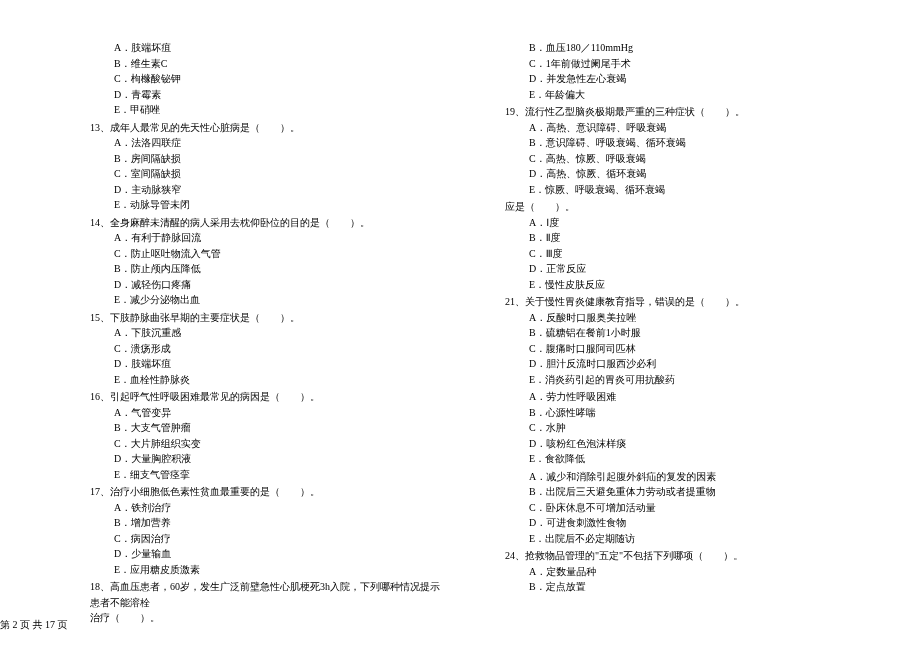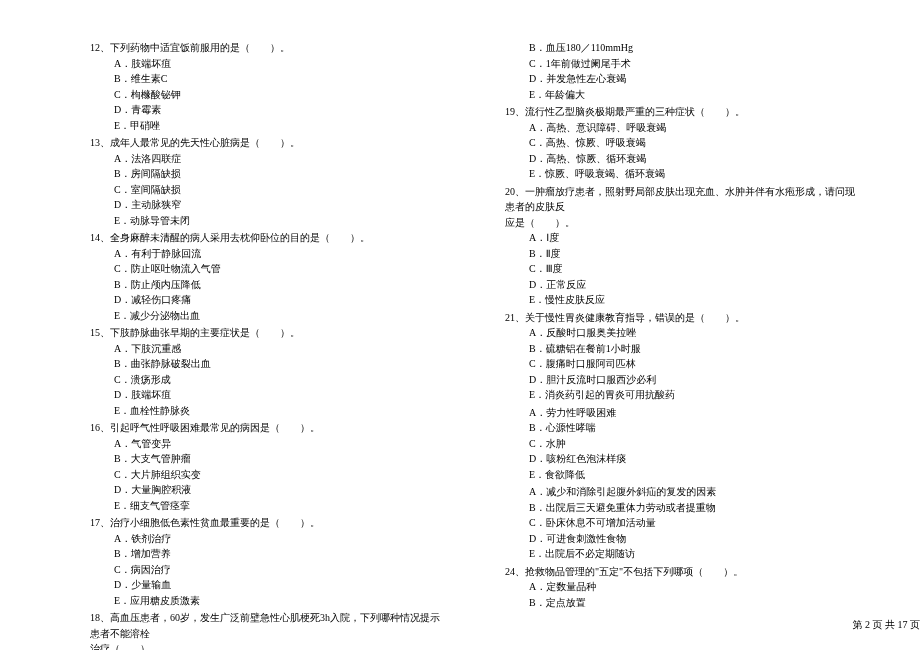--- a/index.html
+++ b/index.html
@@ -37,32 +37,31 @@
       line-height: 1.55;
     }
     .continuation {
       padding-left: 0;
     }
     .footer {
       position: absolute;
       bottom: 18px;
       left: 0;
       right: 0;
-      text-align: right;
+      text-align: left;
       font-size: 10px;
     }
   </style>
 </head>
 <body>
 
 <div class="page">
   <div class="column">
 
     <div class="question">
-      <span class="q-stem">12、下列药物中适宜饭前服用的是（　　）。</span>
       <div class="options">
         <span class="option">A．肢端坏疽</span>
         <span class="option">B．维生素C</span>
         <span class="option">C．枸橼酸铋钾</span>
         <span class="option">D．青霉素</span>
         <span class="option">E．甲硝唑</span>
       </div>
     </div>
 
     <div class="question">
@@ -84,21 +83,20 @@
         <span class="option">B．防止颅内压降低</span>
         <span class="option">D．减轻伤口疼痛</span>
         <span class="option">E．减少分泌物出血</span>
       </div>
     </div>
 
     <div class="question">
       <span class="q-stem">15、下肢静脉曲张早期的主要症状是（　　）。</span>
       <div class="options">
         <span class="option">A．下肢沉重感</span>
-        <span class="option">B．曲张静脉破裂出血</span>
         <span class="option">C．溃疡形成</span>
         <span class="option">D．肢端坏疽</span>
         <span class="option">E．血栓性静脉炎</span>
       </div>
     </div>
 
     <div class="question">
       <span class="q-stem">16、引起呼气性呼吸困难最常见的病因是（　　）。</span>
       <div class="options">
         <span class="option">A．气管变异</span>
@@ -136,28 +134,28 @@
         <span class="option">C．1年前做过阑尾手术</span>
         <span class="option">D．并发急性左心衰竭</span>
         <span class="option">E．年龄偏大</span>
       </div>
     </div>
 
     <div class="question">
       <span class="q-stem">19、流行性乙型脑炎极期最严重的三种症状（　　）。</span>
       <div class="options">
         <span class="option">A．高热、意识障碍、呼吸衰竭</span>
+        <span class="option">B．意识障碍、呼吸衰竭、循环衰竭</span>
         <span class="option">C．高热、惊厥、呼吸衰竭</span>
         <span class="option">D．高热、惊厥、循环衰竭</span>
         <span class="option">E．惊厥、呼吸衰竭、循环衰竭</span>
       </div>
     </div>
 
     <div class="question">
-      <span class="q-stem">20、一肿瘤放疗患者，照射野局部皮肤出现充血、水肿并伴有水疱形成，请问现患者的皮肤反</span>
       <span class="q-stem continuation">应是（　　）。</span>
       <div class="options">
         <span class="option">A．Ⅰ度</span>
         <span class="option">B．Ⅱ度</span>
         <span class="option">C．Ⅲ度</span>
         <span class="option">D．正常反应</span>
         <span class="option">E．慢性皮肤反应</span>
       </div>
     </div>
 

